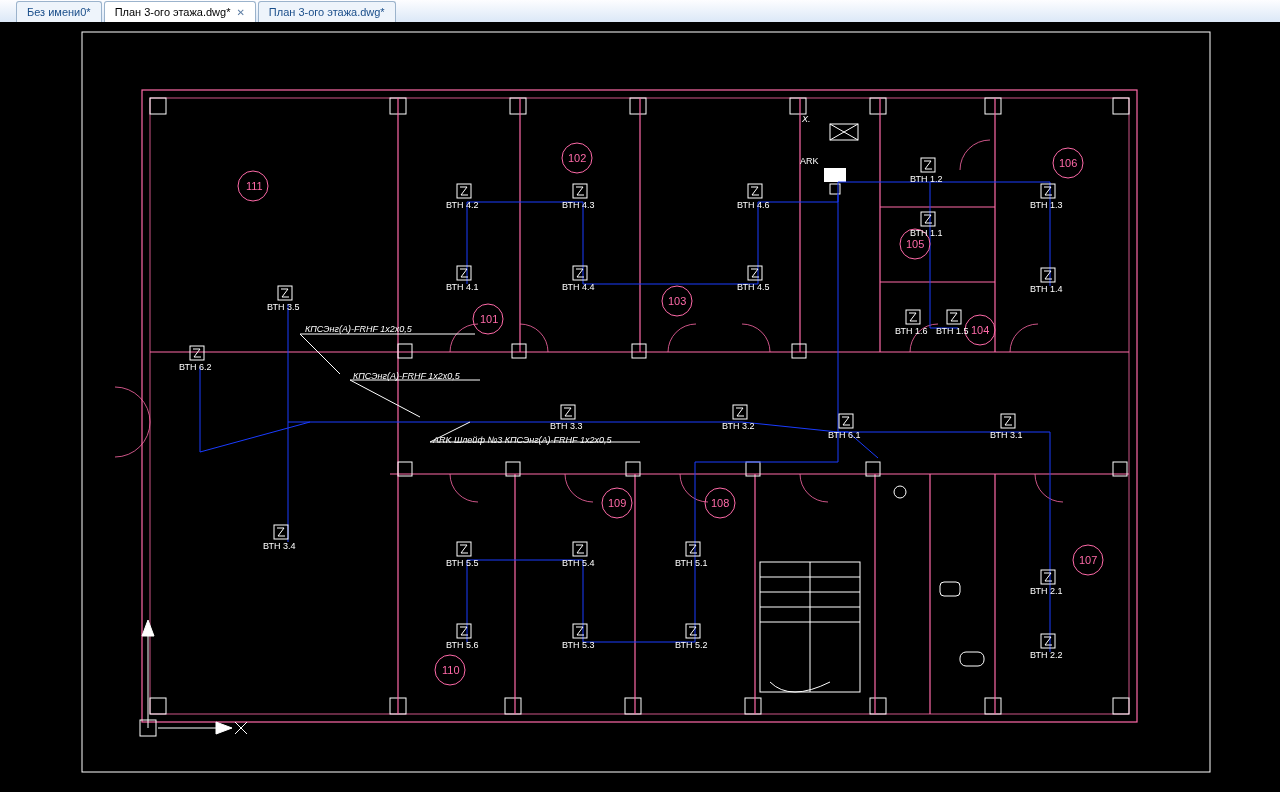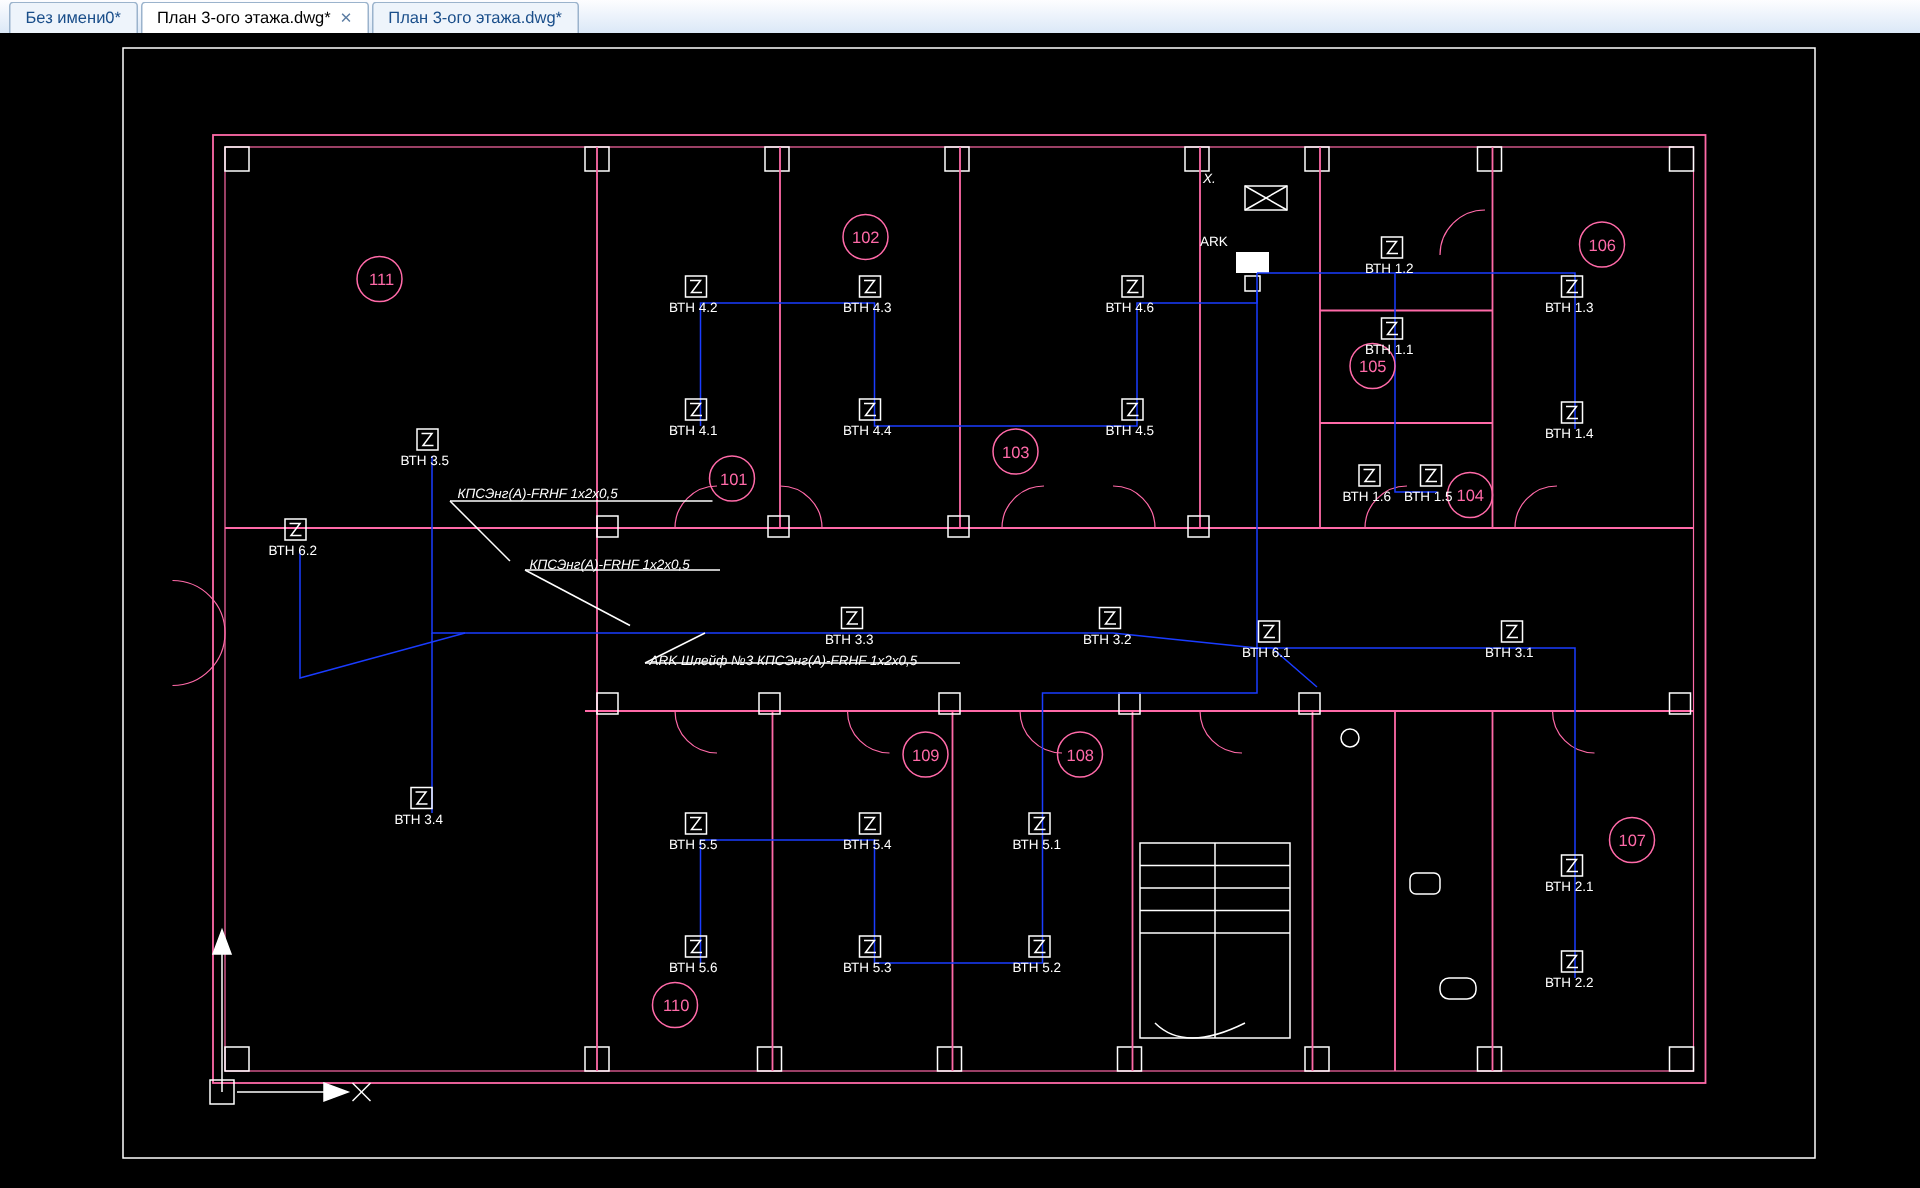--- a/index.html
+++ b/index.html
@@ -1,17 +1,17 @@
 <!DOCTYPE html>
 <html><head>
 <meta charset="utf-8">
 <style>
   html,body{margin:0;padding:0;background:#000;font-family:Arial,sans-serif;overflow:hidden;width:1280px;height:792px}
   
-  .tabstrip{position:absolute;left:0;top:0;right:0;height:22px;background:linear-gradient(#fdfdff,#dbe8f7);border-bottom:1px solid #9bb3cc;display:flex;align-items:flex-end;padding-left:6px;font-size:11px}
+  .tabstrip{position:absolute;left:0;top:0;right:0;height:22px;background:linear-gradient(#fdfdff,#dbe8f7);border-bottom:1px solid #9bb3cc;display:flex;align-items:flex-end;padding-left:16px;font-size:11px}
   .tab{display:flex;align-items:center;gap:6px;height:20px;padding:0 10px;border:1px solid #9bb3cc;border-bottom:none;border-radius:3px 3px 0 0;background:#eef4fb;color:#1a4e8a;margin-right:2px;cursor:pointer}
   .tab.active{background:#fff;color:#000}
   .tab .x{font-size:10px;color:#5c7da3}
   
   .canvas{position:absolute;left:0;top:22px;width:1280px;height:770px;background:#000}
   svg{position:absolute;left:0;top:0}
   text{font-family:Arial,sans-serif}
   .room-label{fill:#ff6aa8;font-size:11px}
   .dev-label{fill:#fff;font-size:9px}
   .note-label{fill:#fff;font-size:9px;font-style:italic}

